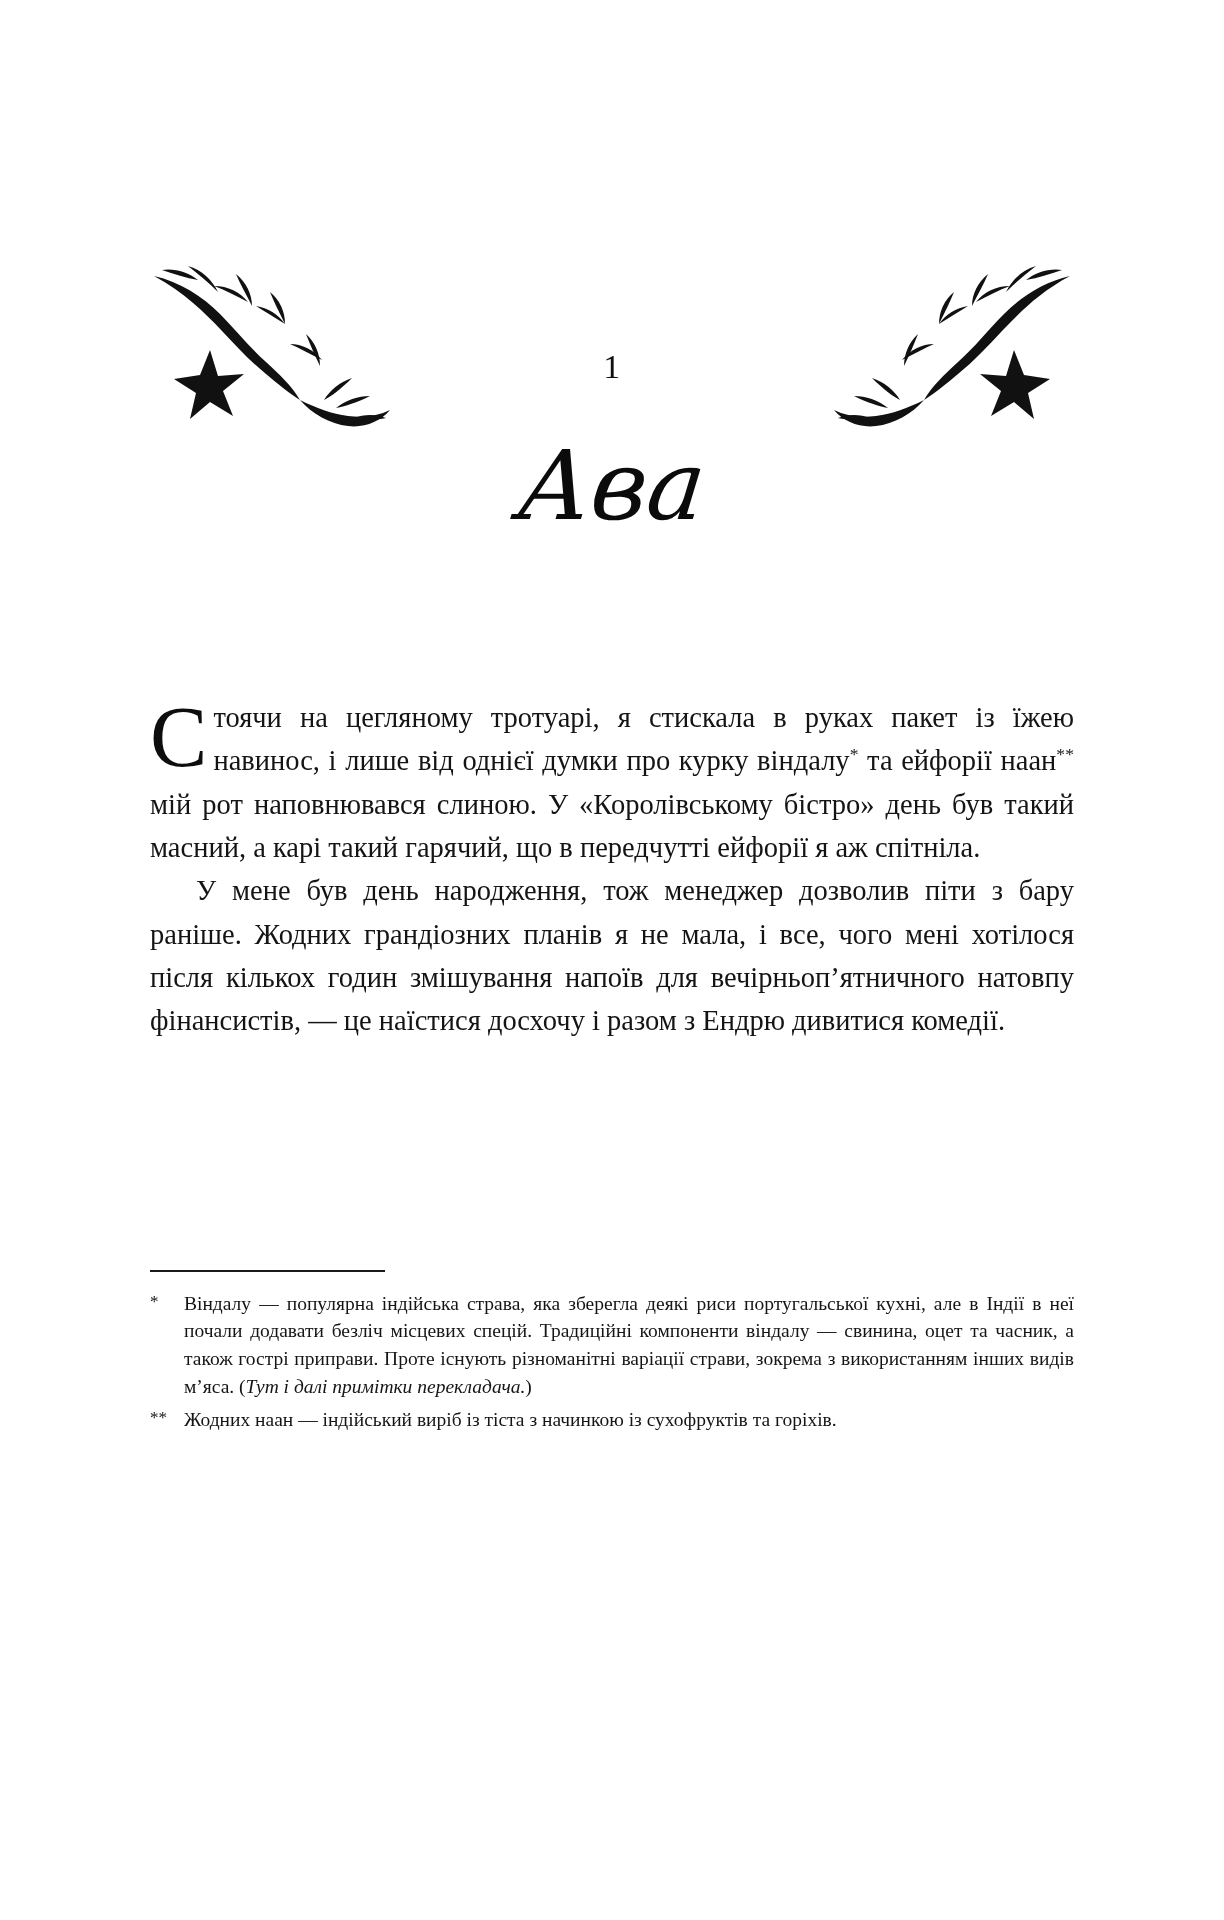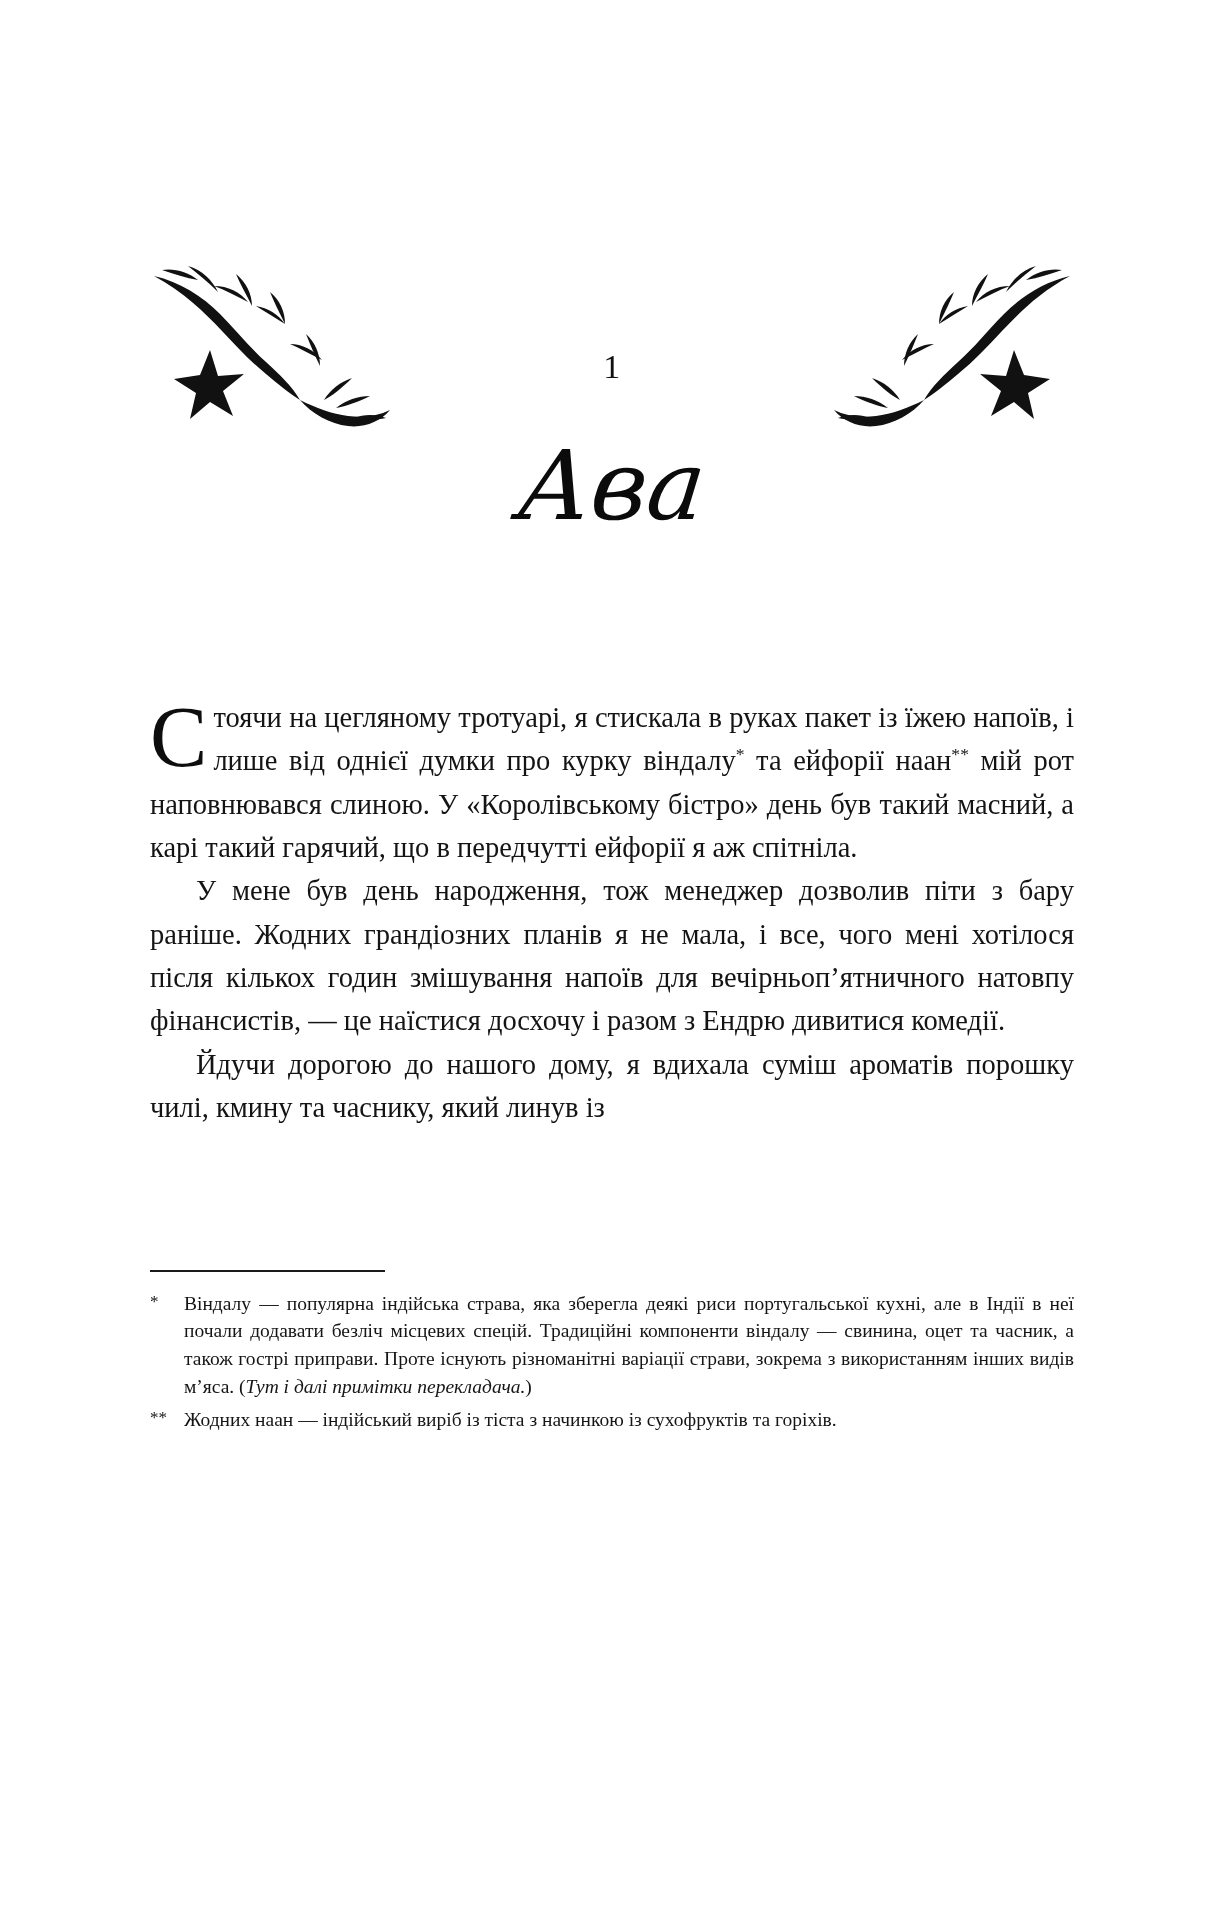--- a/index.html
+++ b/index.html
@@ -179,24 +179,23 @@
       </svg>
     </div>
 
     <div class="chapter-number">1</div>
 
     <div class="chapter-title">Ава</div>
   </div>
 
   <div class="body-text">
     <p class="first">
-      <span class="dropcap">С</span><span>тоячи на цегляному тротуарі, я стискала в руках пакет із їжею напоїв, і лише від однієї думки про курку віндалу</span><sup class="fn">*</sup><span> та ейфорії наан</span><sup class="fn">**</sup><span> мій рот наповнювався слиною. У «Королівському бістро» день був такий масний, а карі такий гарячий, що в передчутті ейфорії я аж спітніла.</span>
+      <span class="dropcap">С</span><span>тоячи на цегляному тротуарі, я стискала в руках пакет із їжею навинос, і лише від однієї думки про курку віндалу</span><sup class="fn">*</sup><span> та ейфорії наан</span><sup class="fn">**</sup><span> мій рот наповнювався слиною. У «Королівському бістро» день був такий масний, а карі такий гарячий, що в передчутті ейфорії я аж спітніла.</span>
     </p>
     <p>У мене був день народження, тож менеджер дозволив піти з бару раніше. Жодних грандіозних планів я не мала, і все, чого мені хотілося після кількох годин змішування напоїв для вечірньоп’ятничного натовпу фінансистів, — це наїстися досхочу і разом з Ендрю дивитися комедії.</p>
-    <p>Йдучи дорогою до нашого дому, я вдихала суміш ароматів порошку чилі, кмину та часнику, який линув із</p>
   </div>
 
   <div class="footnotes">
     <div class="fn-rule"></div>
 
     <div class="fn-item">
       <div class="fn-mark">*</div>
       <div class="fn-text"><span>Віндалу — популярна індійська страва, яка зберегла деякі риси португальської кухні, але в Індії в неї почали додавати безліч місцевих спецій. Традиційні компоненти віндалу — свинина, оцет та часник, а також гострі приправи. Проте існують різноманітні варіації страви, зокрема з використанням інших видів м’яса. (</span><i>Тут і далі примітки перекладача.</i><span>)</span></div>
     </div>
 

